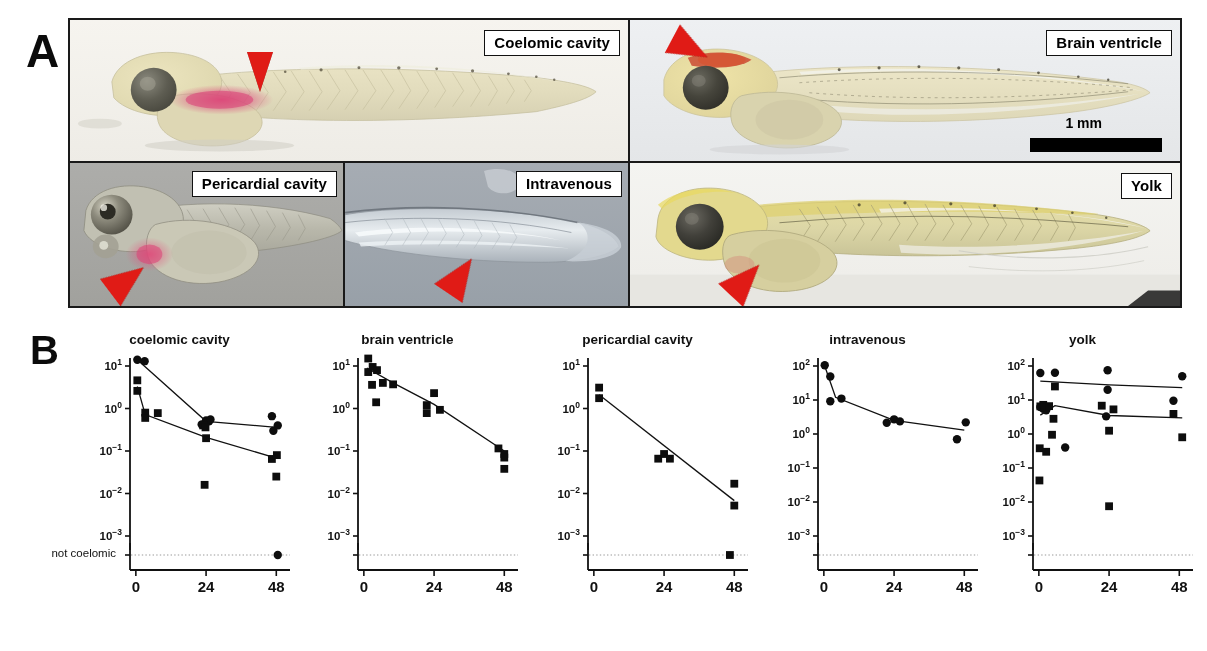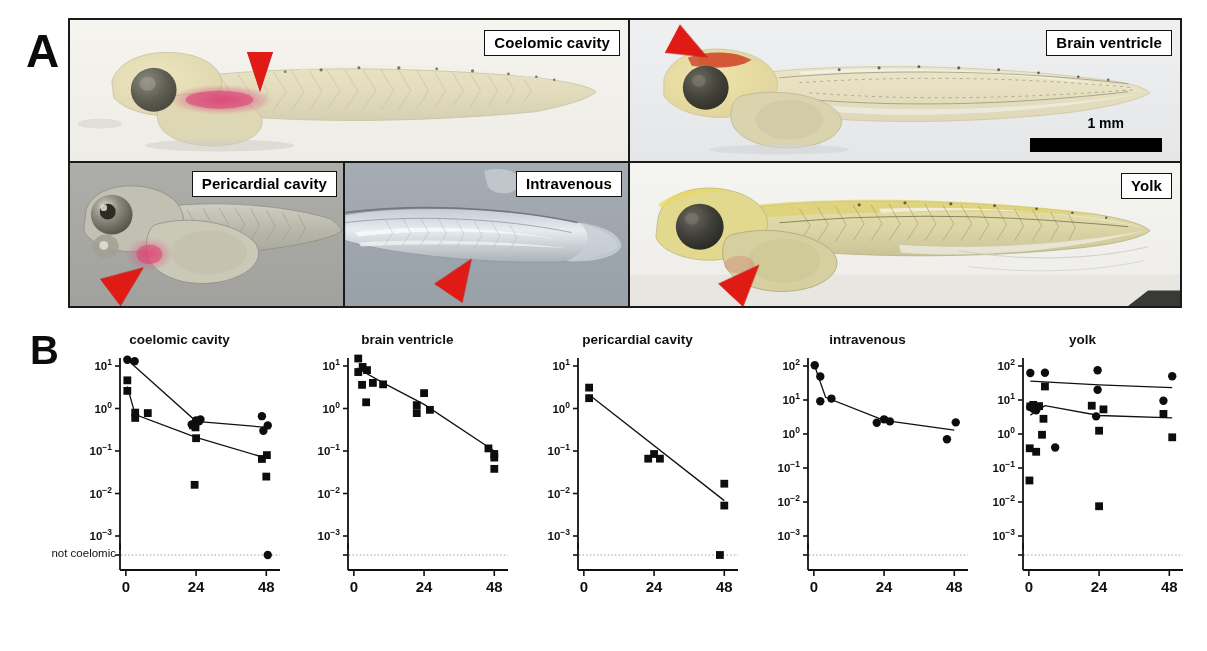--- a/index.html
+++ b/index.html
@@ -62,21 +62,21 @@
     position:absolute;color:#000;font-weight:bold;font-size:14px;z-index:6;
   }
 
   
   #panel-b{position:absolute;left:0;top:318px;width:1207px;height:333px;}
   .plot{position:absolute;top:0;width:215px;height:290px;}
   .plot-title{
     position:absolute;top:14px;left:0;width:100%;
     text-align:center;font-size:13.5px;font-weight:bold;color:#111;
   }
-  .axes-wrap{position:absolute;left:0;top:0;width:100%;height:100%;}
+  .axes-wrap{position:absolute;left:10px;top:0;width:100%;height:100%;}
   svg{display:block;overflow:visible;}
   .tick-label{font-size:11.5px;font-weight:bold;fill:#111;font-family:"Liberation Sans",sans-serif;}
   .xtick-label{font-size:15px;font-weight:bold;fill:#111;font-family:"Liberation Sans",sans-serif;}
   .axis-line{stroke:#111;stroke-width:1.8;fill:none;}
   .tick{stroke:#111;stroke-width:1.6;}
   .nd-dotted{stroke:#9a9a9a;stroke-width:1.1;stroke-dasharray:1.4 2.2;}
   .fitline{stroke:#111;stroke-width:1.3;fill:none;}
   .pt-circle{fill:#0d0d0d;}
   .pt-square{fill:#0d0d0d;}
 
@@ -238,21 +238,21 @@
 
         <path d="M112 76 C146 68,190 74,208 92 C220 106,206 122,176 127 C140 133,106 120,102 102 C99 90,104 79,112 76 Z" fill="#d9d3ae" stroke="#bdb795" stroke-width="0.8"></path>
         <ellipse cx="160" cy="100" rx="34" ry="20" fill="#cdc7a3" opacity=".6"></ellipse>
 
         <ellipse cx="76" cy="68" rx="23" ry="22" fill="url(#eye2)"></ellipse>
         <ellipse cx="69" cy="61" rx="7" ry="6" fill="#8f8d82" opacity=".4"></ellipse>
         <ellipse cx="150" cy="130" rx="70" ry="5" fill="#d2d4d6" opacity=".6"></ellipse>
       </svg>
       <div class="arrow" style="left:40px;top:12px;border-top:16px solid transparent;border-bottom:16px solid transparent;border-left:40px solid #e01b16;transform:rotate(28deg);"></div>
       <div class="micro-label" style="right:8px;top:10px;">Brain ventricle</div>
-      <div class="scalebar-text" style="right:56px;bottom:30px;margin-left:12px;">1 mm</div>
+      <div class="scalebar-text" style="right:78px;bottom:30px;margin-left:12px;">1 mm</div>
       <div class="scalebar" style="right:18px;bottom:9px;width:132px;height:14px;"></div>
     </div>
 
     <div class="micro" style="left:0px;top:143px;width:275px;height:145px;background:#a8a8a4;">
       <svg class="fish-stage" viewBox="0 0 275 145" preserveAspectRatio="none">
         <defs>
           <linearGradient id="bg3" x1="0" y1="0" x2="0" y2="1">
             <stop offset="0" stop-color="#adadaa"></stop>
               <stop offset="1" stop-color="#a1a19d"></stop>
           </linearGradient>

